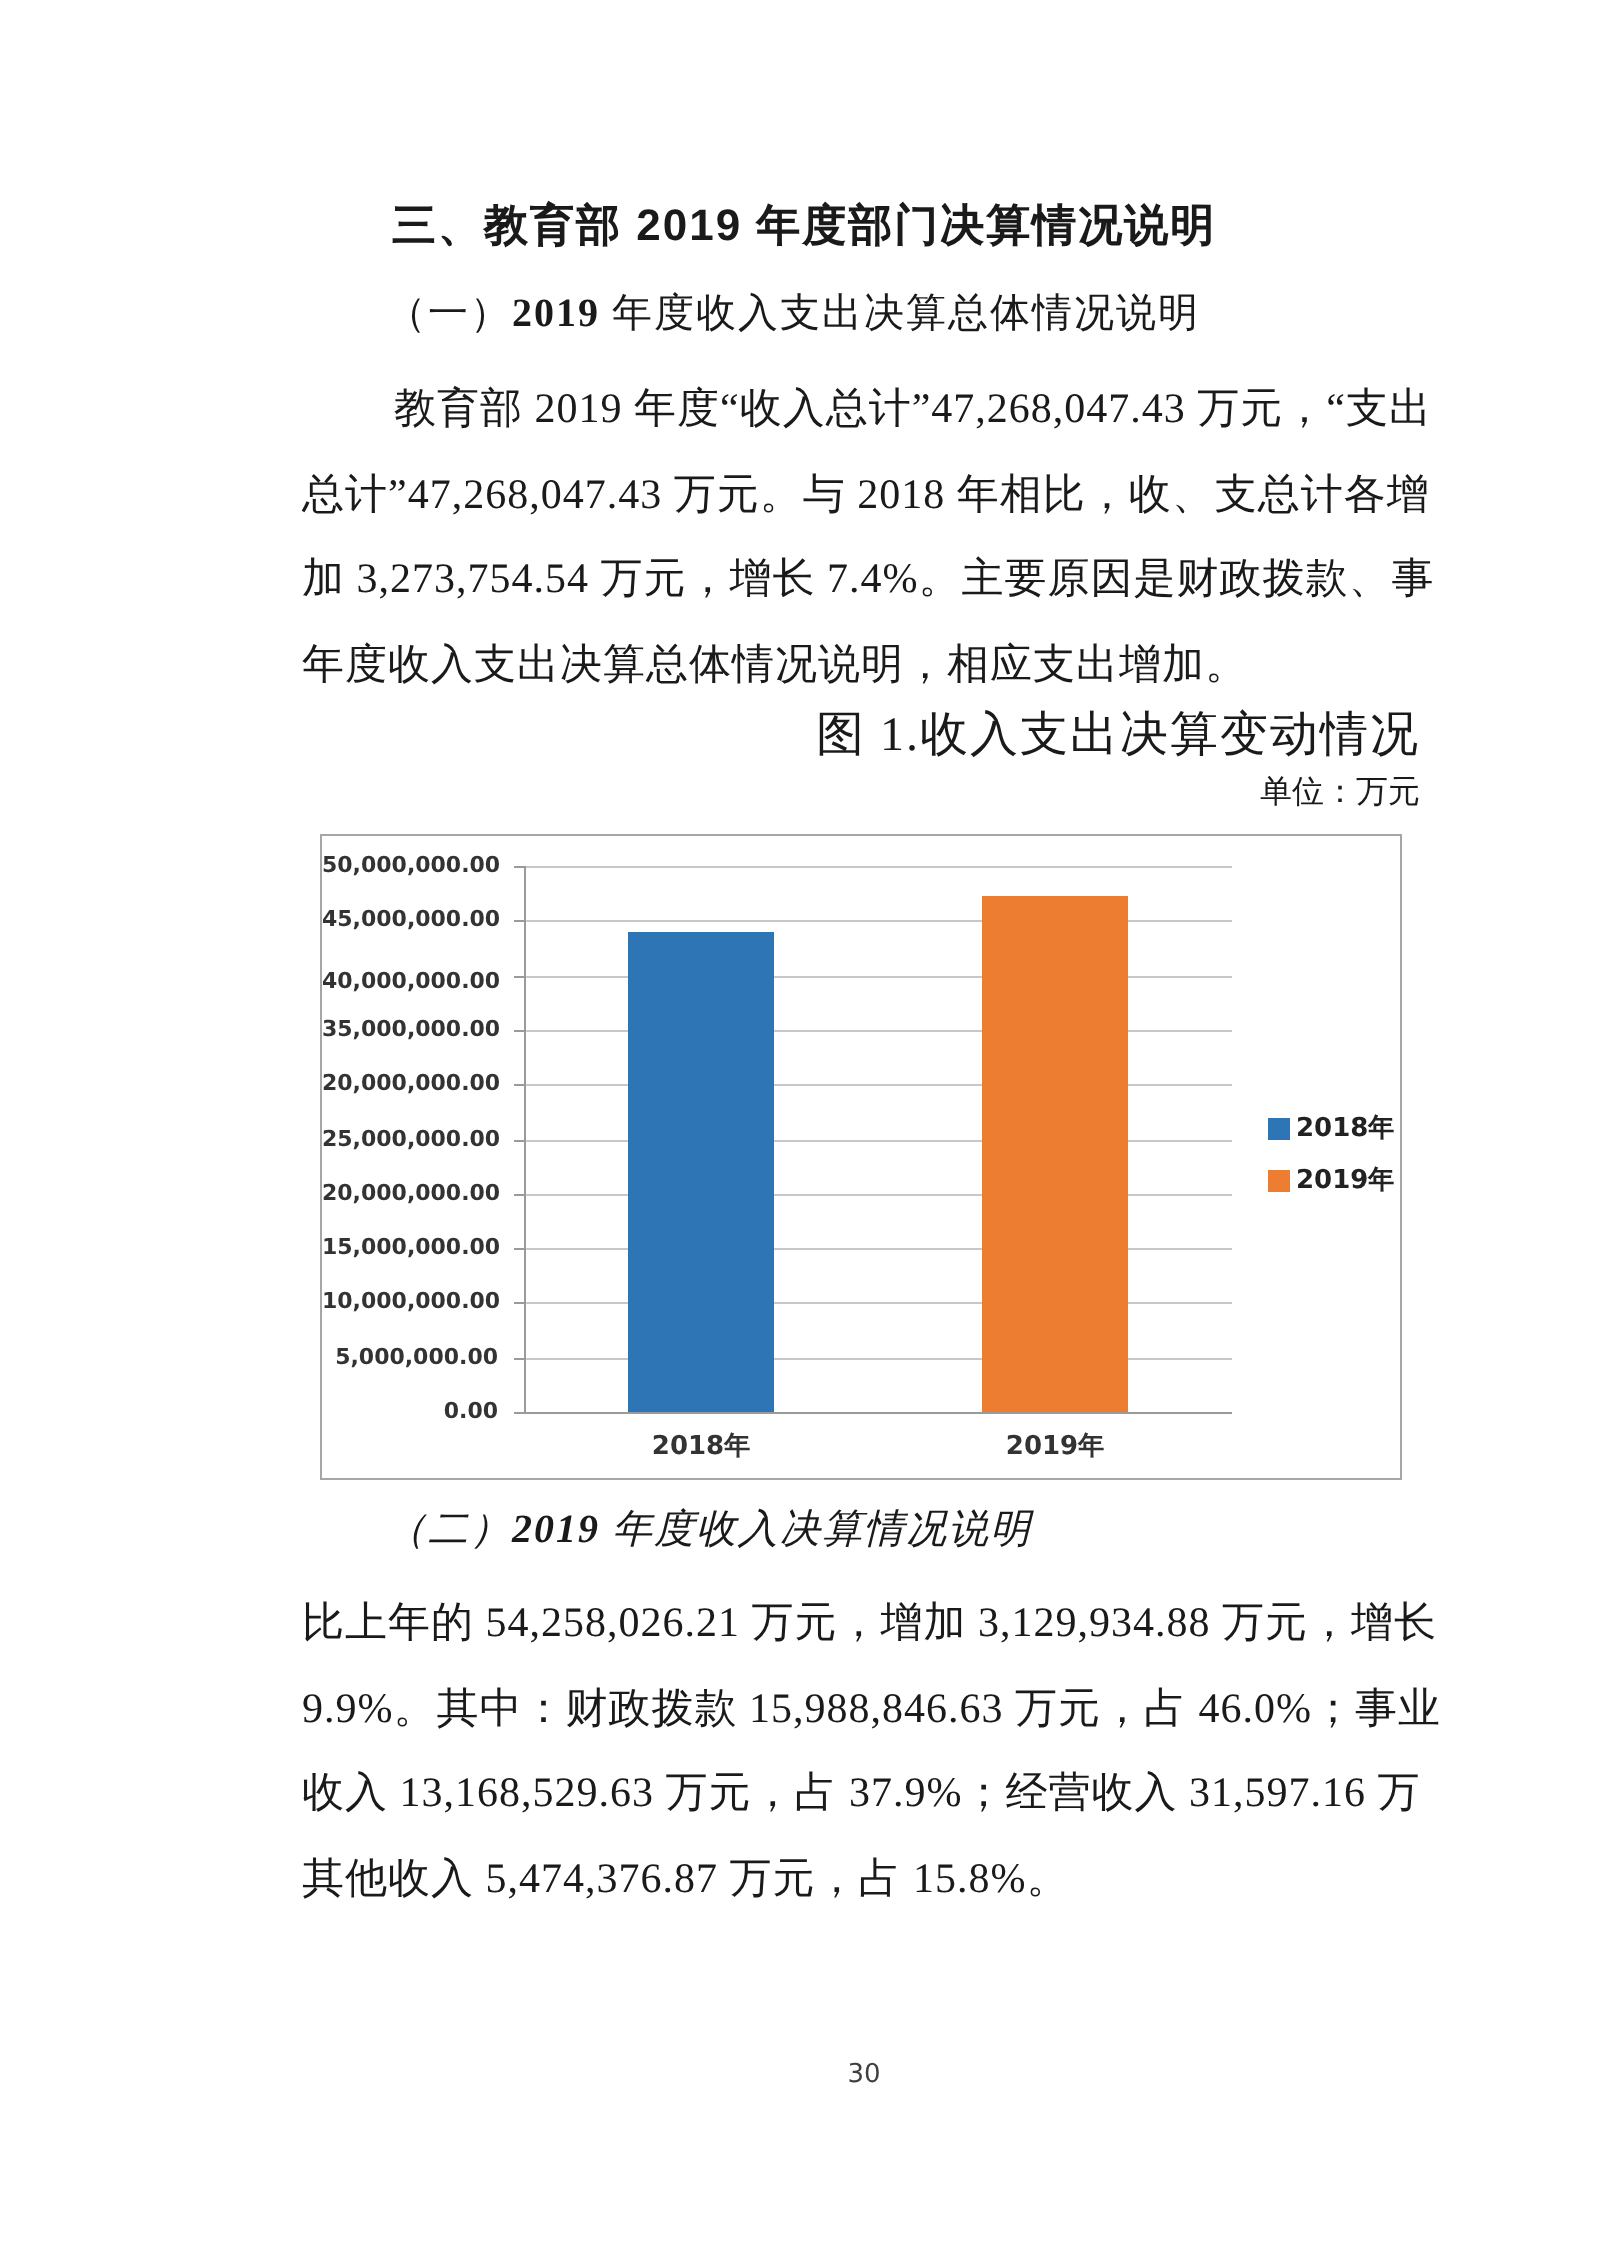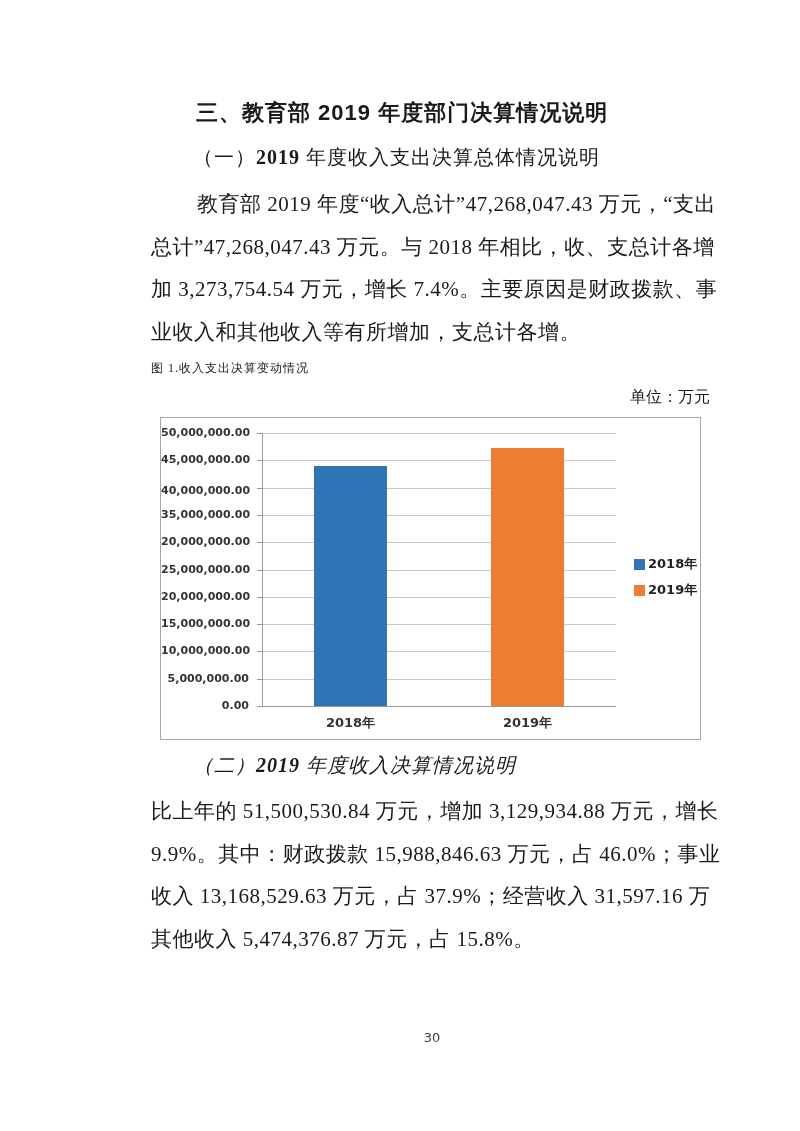--- a/index.html
+++ b/index.html
@@ -20,21 +20,21 @@
   #s2-head{top:749px;font-style:italic;}
   .para{left:119px;width:559px;font-size:21px;}
   #para1{top:183px;}
   #para2{top:790px;}
   .pline{
     height:42.5px;line-height:42.5px;text-align:justify;text-align-last:justify;
     white-space:nowrap;letter-spacing:0.5px;
   }
   .pline.first{text-indent:46px;}
   .pline.last{text-align-last:left;}
-  .fig-caption{left:119px;top:352px;width:559px;font-size:12px;line-height:32px;text-align:left;letter-spacing:1px;}
+  .fig-caption{left:119px;top:352px;width:559px;font-size:24px;line-height:32px;text-align:right;letter-spacing:1px;}
   .unit-label{left:119px;top:386px;width:559px;font-size:16px;line-height:22px;text-align:right;}
   
   .chart{
     left:128px;top:417px;width:541px;height:323px;background:#ffffff;
     border:1px solid #a6a6a6;box-sizing:border-box;
     font-family:"DejaVu Sans","Liberation Sans",sans-serif;
   }
   .gridline{position:absolute;height:1px;background:#c8c8c8;}
   .gridline.base{background:#9a9a9a;}
   .yaxis{position:absolute;width:1px;background:#9a9a9a;}
@@ -60,21 +60,21 @@
 <div class="page">
 
   <div class="abs h1">三、教育部 2019 年度部门决算情况说明</div>
 
   <div class="abs sec-head" id="s1-head"><span>（一）</span><span class="num">2019</span><span> 年度收入支出决算总体情况说明</span></div>
 
   <div class="abs para" id="para1">
     <div class="pline first">教育部 2019 年度“收入总计”47,268,047.43 万元，“支出</div>
     <div class="pline">总计”47,268,047.43 万元。与 2018 年相比，收、支总计各增</div>
     <div class="pline">加 3,273,754.54 万元，增长 7.4%。主要原因是财政拨款、事</div>
-    <div class="pline last">业收入和其他收入等有所增加，支总计各增。</div>
+    <div class="pline last">年度收入支出决算总体情况说明，相应支出增加。</div>
   </div>
 
   <div class="abs fig-caption">图 1.收入支出决算变动情况</div>
 
   <div class="abs unit-label">单位：万元</div>
 
   <div class="abs chart" id="chart">
       <div class="gridline base" style="left: 101px; top: 288px; width: 354px;"></div>
       <div class="ytick-mark" style="left: 96px; top: 288px;"></div>
       <div class="ytick-label" style="top: 280px;">0.00</div>
@@ -121,21 +121,21 @@
         <div class="legend-item">
           <span class="legend-swatch" style="background: rgb(237, 125, 49);"></span>
           <span class="legend-label">2019年</span>
         </div>
       </div>
     </div>
 
   <div class="abs sec-head" id="s2-head"><span>（二）</span><span class="num">2019</span><span> 年度收入决算情况说明</span></div>
 
   <div class="abs para" id="para2">
-    <div class="pline">比上年的 51,500,530.84 万元，增加 3,129,934.88 万元，增长</div>
+    <div class="pline">比上年的 54,258,026.21 万元，增加 3,129,934.88 万元，增长</div>
     <div class="pline">9.9%。其中：财政拨款 15,988,846.63 万元，占 46.0%；事业</div>
     <div class="pline">收入 13,168,529.63 万元，占 37.9%；经营收入 31,597.16 万</div>
     <div class="pline last">其他收入 5,474,376.87 万元，占 15.8%。</div>
   </div>
 
   <div class="abs page-number">30</div>
 
 </div>
 
 </body></html>

